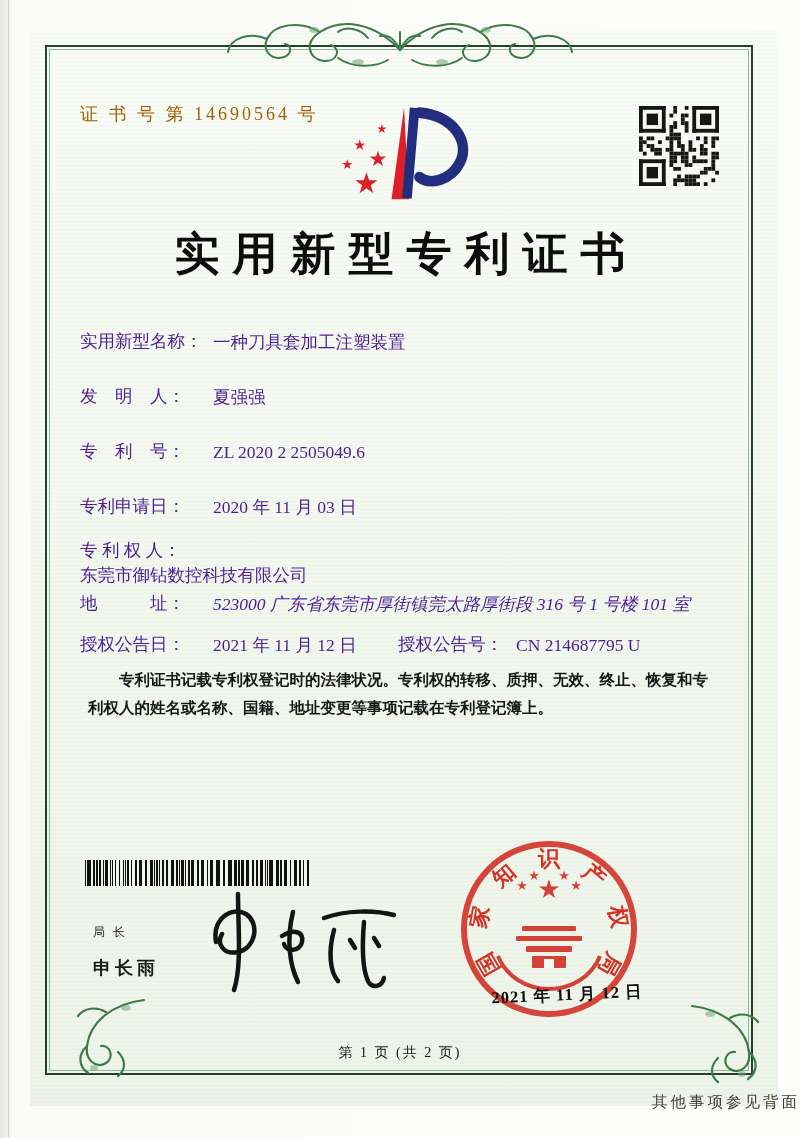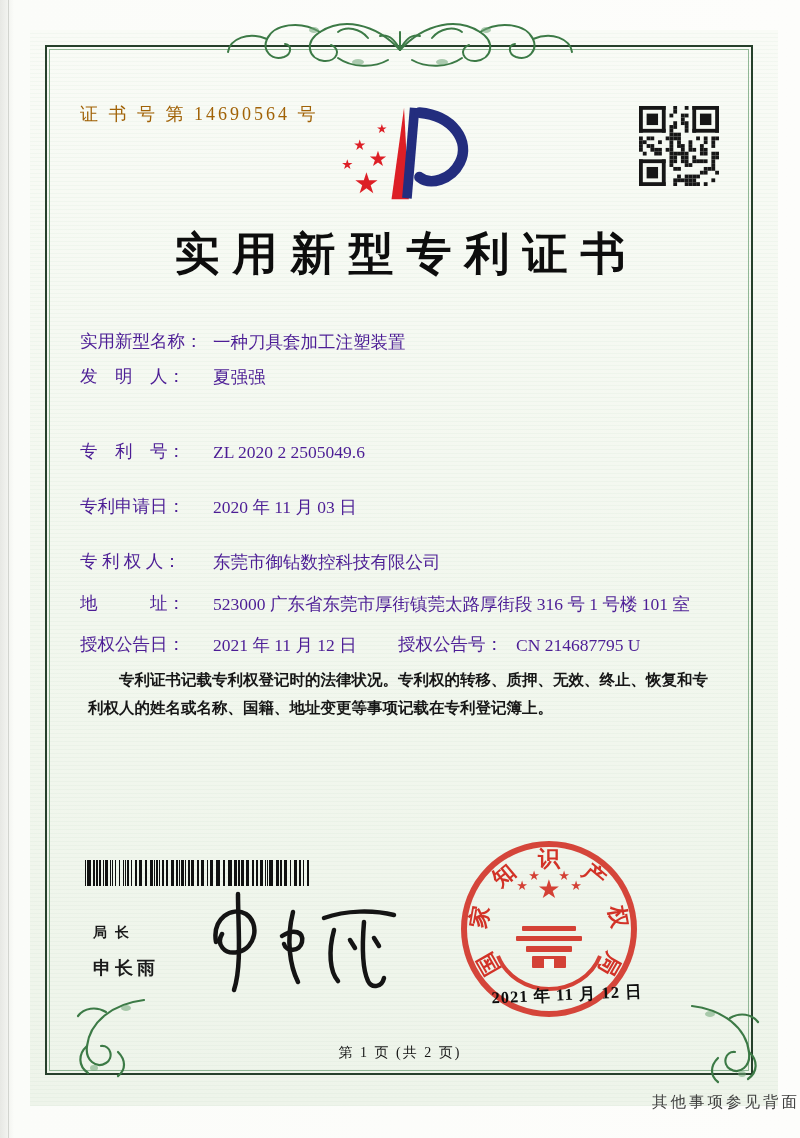--- a/index.html
+++ b/index.html
@@ -35,33 +35,33 @@
   .logo { position:absolute; left:328px; top:96px; width:154px; height:116px; }
   .qr { position:absolute; left:638px; top:106px; width:82px; height:80px; }
   .title {
     position:absolute; left:0; top:224px; width:100%;
     text-align:center; font-size:45px; font-weight:bold;
     letter-spacing:13px; text-indent:13px; color:#0d0d0d;
   }
   .field-row { position:absolute; left:80px; font-size:17.5px; color:#4c1d95; display:flex; }
   .field-label { white-space:pre; display:inline-block; min-width:133px; }
   .field-value { white-space:pre-wrap; line-height:26px; }
-  .row-0 { top:329px; } .row-1 { top:364px; } .row-2 { top:439px; }
-  .row-3 { top:494px; } .row-4 { top:549px; }
-  .row-5 { top:591px; } .row-5 .field-value { width:478px; }
+  .row-0 { top:329px; } .row-1 { top:384px; } .row-2 { top:439px; }
+  .row-3 { top:494px; } .row-4 { top:538px;flex-direction:column; }
+  .row-5 { top:591px; } .row-5 .field-value { width:478px;font-style:italic; }
   .row-6 { top:632px; } .row-7 { top:632px; left:398px; }
   .row-7 .field-label { min-width:118px; }
   .body-text {
     position:absolute; left:88px; top:666px; width:626px;
     font-size:15.5px; line-height:27.5px; color:#161616;
     font-weight:bold;
   }
   .body-text p { text-indent:2em; }
   .barcode { position:absolute; left:85px; top:860px; width:228px; height:26px; }
-  .sign-title { position:absolute; left:93px; top:924px; font-size:14px; letter-spacing:8px; font-weight:bold; }
+  .sign-title { position:absolute; left:93px; top:924px; font-size:12px; letter-spacing:8px; font-weight:normal; }
   .sign-name  { position:absolute; left:93px; top:956px; font-size:18px; letter-spacing:4px; font-weight:bold; }
   .signature-svg { position:absolute; left:196px; top:886px; width:212px; height:108px; }
   .seal { position:absolute; left:458px; top:838px; width:182px; height:182px; }
   .seal-ring-svg { position:absolute; left:0; top:0; width:100%; height:100%; }
   .seal-char {
     position:absolute; left:50%; top:50%; width:24px; height:24px;
     margin-left:-12px; margin-top:-12px;
     font-size:22px; font-weight:bold; text-align:center; line-height:24px;
     color:#d23227; font-family:"Liberation Serif",serif;
   }

